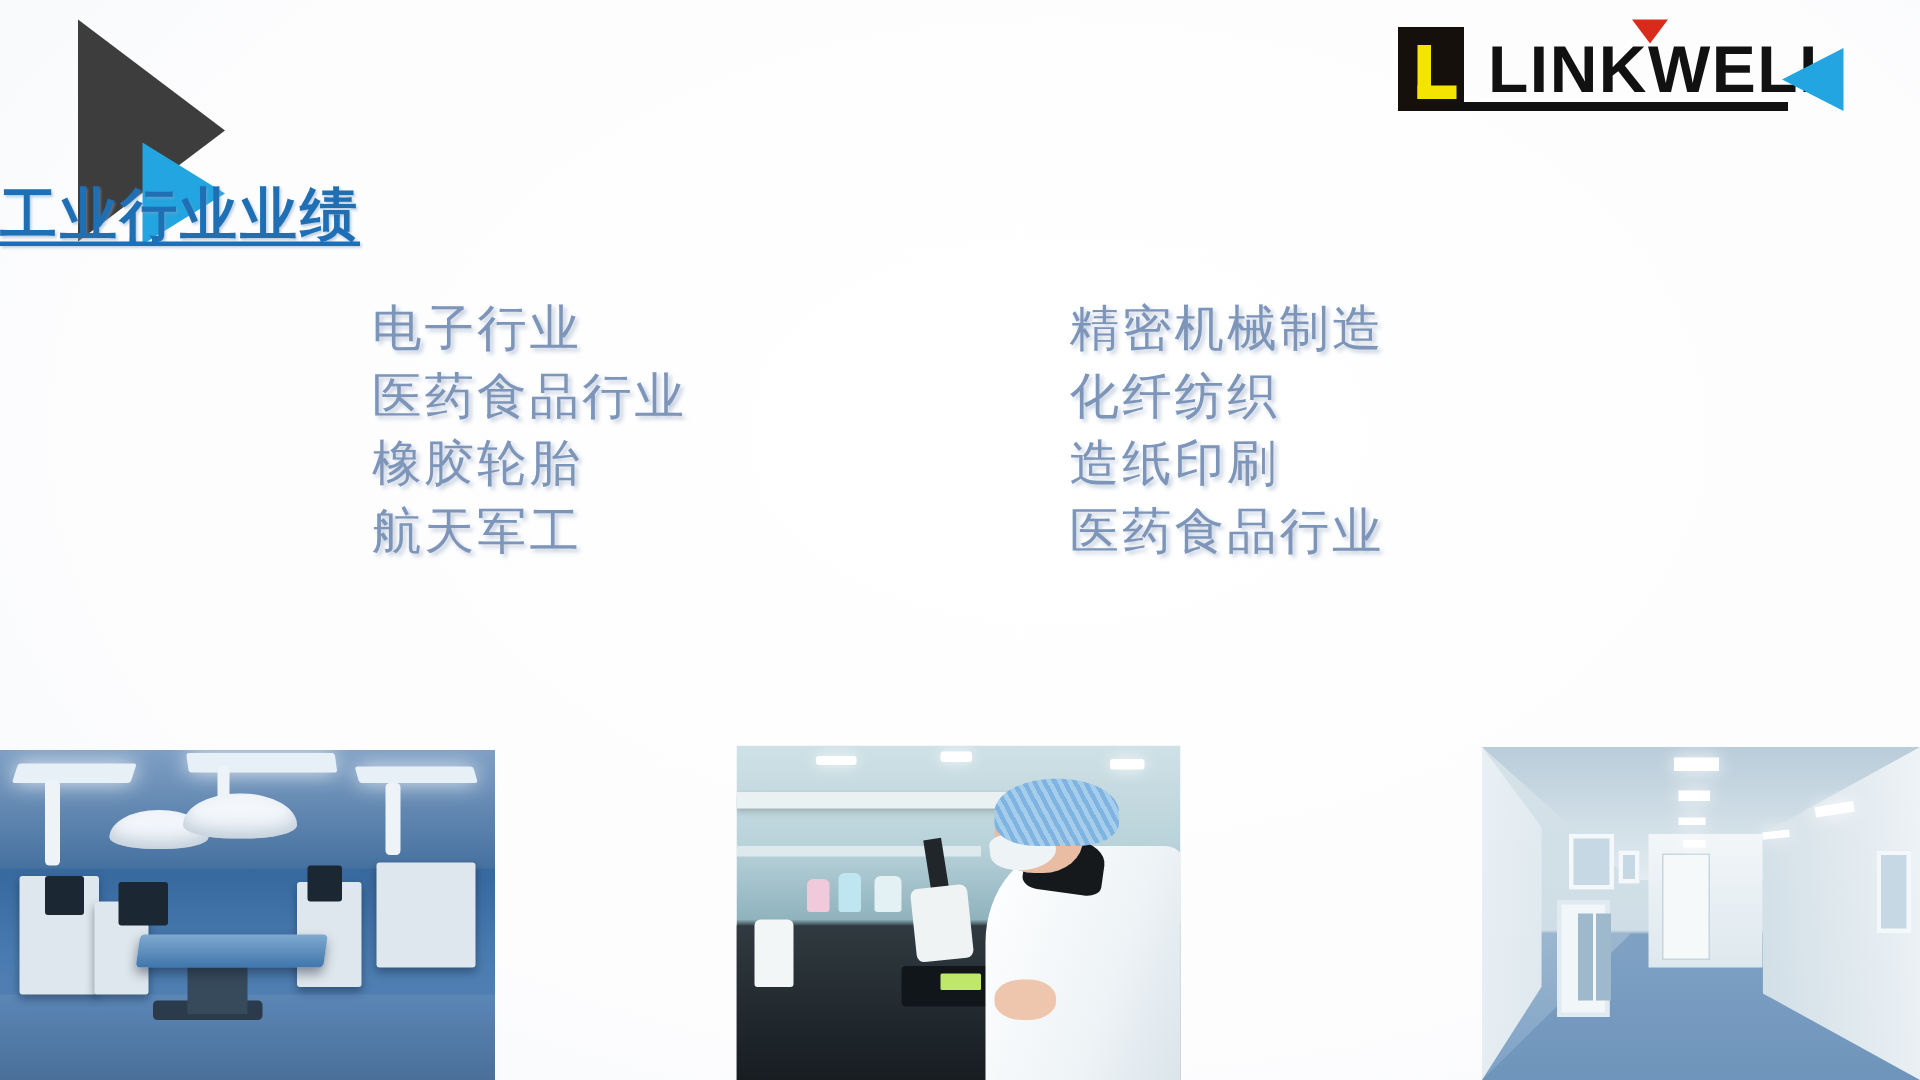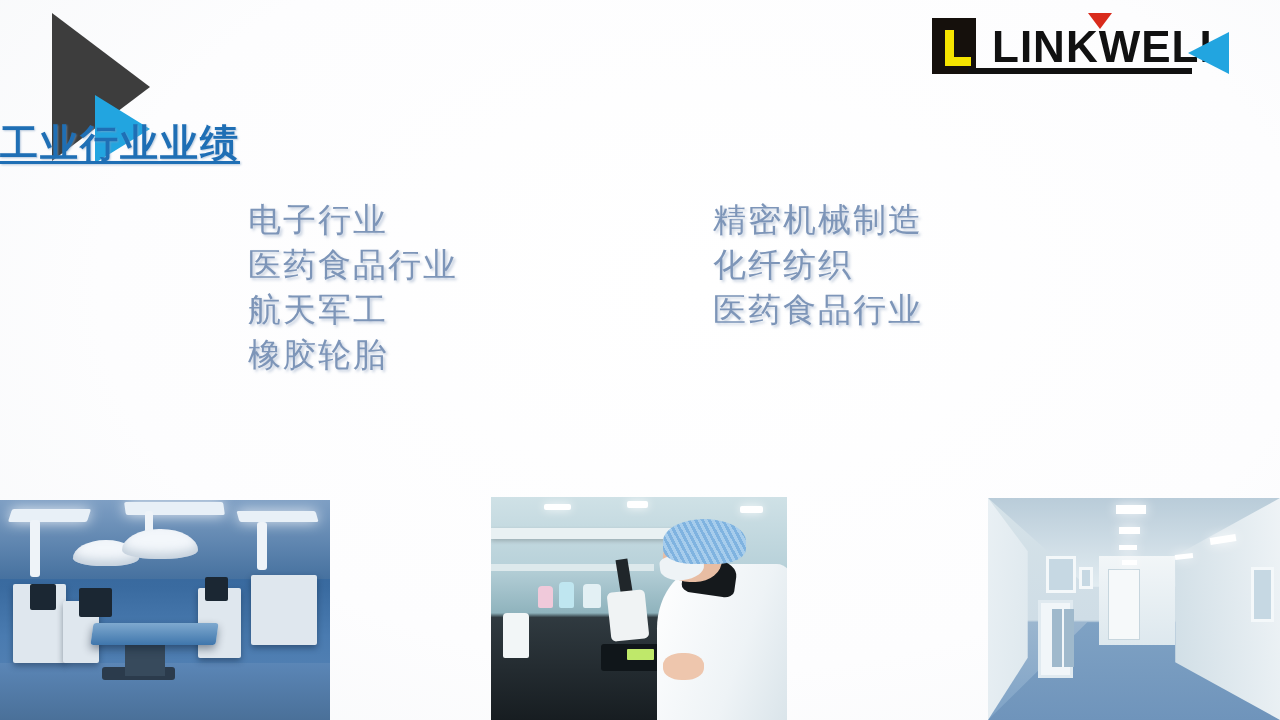--- a/index.html
+++ b/index.html
@@ -396,26 +396,27 @@
     <div class="logo-rule"></div>
     <div class="logo-cyan-tri"></div>
   </div>
 
   <div class="title">工业行业业绩</div>
 
   <div class="lists">
     <div class="col col-left">
       <div class="item">电子行业</div>
       <div class="item">医药食品行业</div>
+      <div class="item">橡胶轮胎</div>
       <div class="item">航天军工</div>
-      <div class="item">橡胶轮胎</div>
     </div>
     <div class="col col-right">
       <div class="item">精密机械制造</div>
       <div class="item">化纤纺织</div>
+      <div class="item">造纸印刷</div>
       <div class="item">医药食品行业</div>
     </div>
   </div>
 
   <div class="photo photo-1">
     <div class="or-room">
       <div class="or-ceiling"></div>
       <div class="or-light-panel or-lp1"></div>
       <div class="or-light-panel or-lp2"></div>
       <div class="or-light-panel or-lp3"></div>

